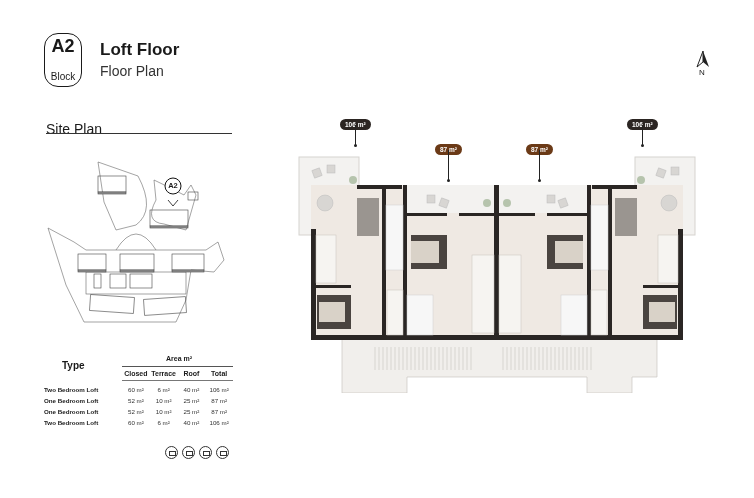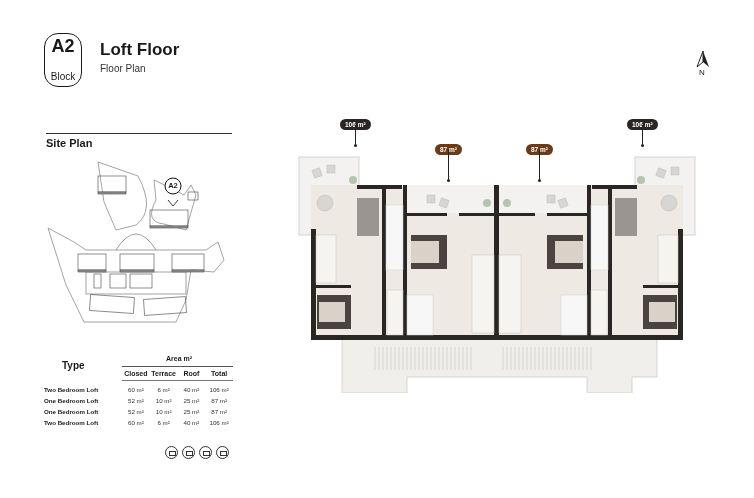--- a/index.html
+++ b/index.html
@@ -8,27 +8,27 @@
 
     
     .block-badge {
       position: absolute; left: 44px; top: 33px; width: 38px; height: 54px;
       border: 1.5px solid #1a1a1a; border-radius: 14px;
       display: flex; flex-direction: column; align-items: center; justify-content: center;
     }
     .block-badge .code { font-weight: 700; font-size: 18px; line-height: 19px; }
     .block-badge .lbl { font-weight: 400; font-size: 10px; line-height: 12px; margin-top: 15px; }
     .title { position: absolute; left: 100px; top: 40px; font-weight: 700; font-size: 17px; }
-    .subtitle { position: absolute; left: 100px; top: 63px; font-size: 10px; color: #333; }
+    .subtitle { position: absolute; left: 100px; top: 63px; font-size: 14px; color: #333; }
 
     .north { position: absolute; left: 693px; top: 50px; width: 20px; height: 30px; }
     .north .n { position: absolute; left: 6px; top: 18px; font-size: 8px; color: #222; }
 
     
-    .site-title { position: absolute; left: 46px; top: 121px; font-weight: 700; font-size: 11px; margin-top: 16px; }
+    .site-title { position: absolute; left: 46px; top: 121px; font-weight: 400; font-size: 14px; }
     .site-rule { position: absolute; left: 46px; top: 133px; width: 186px; height: 1px; background: #333; }
     .site-map { position: absolute; left: 46px; top: 150px; width: 190px; height: 175px; }
 
     
     .area-table { position: absolute; left: 42px; top: 355px; width: 190px; font-size: 6.2px; }
     .area-table .type-h { position: absolute; left: 20px; top: 5px; font-weight: 700; font-size: 10px; }
     .area-table .area-h { position: absolute; left: 124px; top: 0px; font-weight: 700; font-size: 7px; }
     .area-table .area-rule { position: absolute; left: 80px; top: 11px; width: 111px; height: 1px; background: #555; }
     .area-table .cols { position: absolute; left: 80px; top: 15px; width: 111px; display: flex; }
     .area-table .cols span { flex: 1; text-align: center; font-weight: 700; font-size: 7px; }

